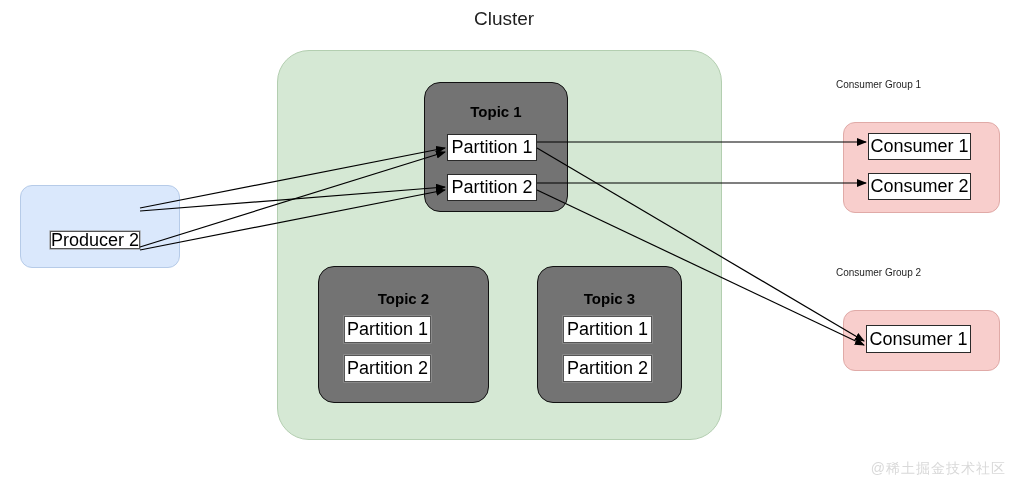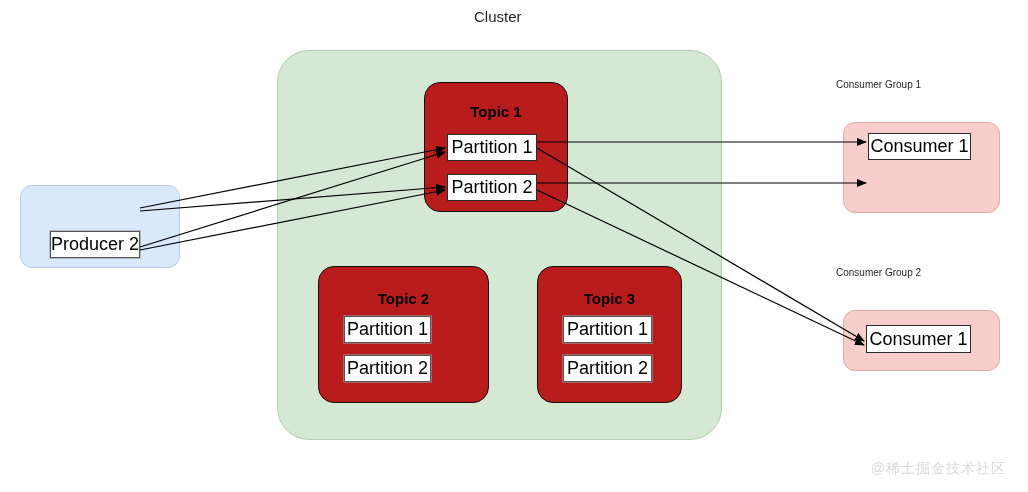--- a/index.html
+++ b/index.html
@@ -33,21 +33,21 @@
     width: 445px;
     height: 390px;
     background: #d5e8d4;
     border: 1px solid #b3ceb0;
     border-radius: 32px;
     box-sizing: border-box;
   }
   .cluster-title {
     left: 474px;
     top: 9px;
-    font-size: 15px;
+    font-size: 19px;
     color: #1f1f1f;
   }
 
   .producer-group {
     position: absolute;
     left: 20px;
     top: 185px;
     width: 160px;
     height: 83px;
     background: #dae8fc;
@@ -65,21 +65,21 @@
   }
   .cg1 { left: 843px; top: 122px; width: 157px; height: 91px; }
   .cg2 { left: 843px; top: 310px; width: 157px; height: 61px; }
   .cg-title { font-size: 10px; color: #1f1f1f; }
   .cg1-title { left: 836px; top: 80px; }
   .cg2-title { left: 836px; top: 268px; }
 
   
   .topic-card {
     position: absolute;
-    background: #b91c1c;
+    background: #737373;
     border: 1.4px solid #111111;
     border-radius: 16px;
     box-sizing: border-box;
   }
   .topic1 { left: 424px; top: 82px; width: 144px; height: 130px; }
   .topic2 { left: 318px; top: 266px; width: 171px; height: 137px; }
   .topic3 { left: 537px; top: 266px; width: 145px; height: 137px; }
 
   .topic-name {
     position: absolute;
@@ -113,21 +113,21 @@
   .p1-1 { left: 447px; top: 134px; width: 90px; height: 27px; }
   .p1-2 { left: 447px; top: 174px; width: 90px; height: 27px; }
   
   .p2-1 { left: 344px; top: 316px; width: 87px; height: 27px; }
   .p2-2 { left: 344px; top: 355px; width: 87px; height: 27px; }
   
   .p3-1 { left: 563px; top: 316px; width: 89px; height: 27px; }
   .p3-2 { left: 563px; top: 355px; width: 89px; height: 27px; }
   
   .prod1 { left: 50px; top: 195px; width: 90px; height: 27px; }
-  .prod2 { left: 50px; top: 231px; width: 90px; height: 27px; }
+  .prod2 { left: 50px; top: 231px; width: 90px; height: 18px; }
   
   .cons1 { left: 868px; top: 133px; width: 103px; height: 27px; }
   .cons2 { left: 868px; top: 173px; width: 103px; height: 27px; }
   .cons3 { left: 866px; top: 325px; width: 105px; height: 28px; }
 
   
   #edges {
     position: absolute;
     left: 0;
     top: 0;
@@ -172,20 +172,21 @@
 
   <div class="topic-card topic3">
     <div class="topic-name">Topic 3</div>
   </div>
   <div class="node p3-1">Partition 1</div>
   <div class="node p3-2">Partition 2</div>
 
   <div class="lbl cg-title cg1-title">Consumer Group 1</div>
   <div class="cg-box cg1"></div>
   <div class="node dark cons1">Consumer 1</div>
+  <div class="node dark cons2">Consumer 2</div>
 
   <div class="lbl cg-title cg2-title">Consumer Group 2</div>
   <div class="cg-box cg2"></div>
   <div class="node dark cons3">Consumer 1</div>
 
   <svg id="edges" viewBox="0 0 1028 492">
     <defs>
       <marker id="ah" markerWidth="10" markerHeight="8" refX="9" refY="4" orient="auto" markerUnits="userSpaceOnUse">
         <path d="M0,0 L10,4 L0,8 z" fill="#000000"></path>
       </marker>

